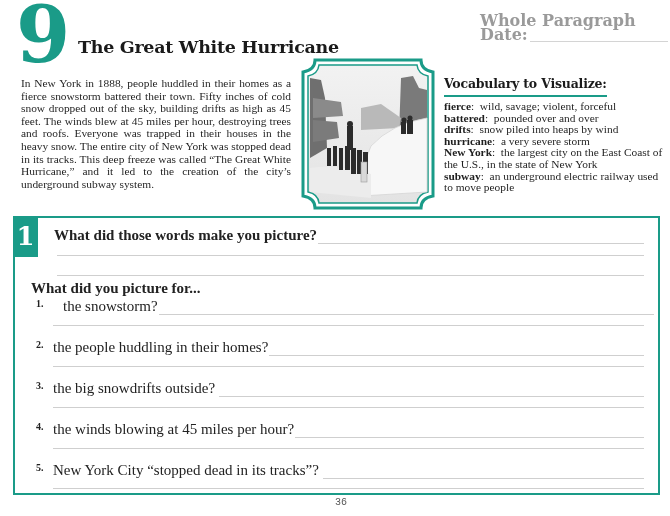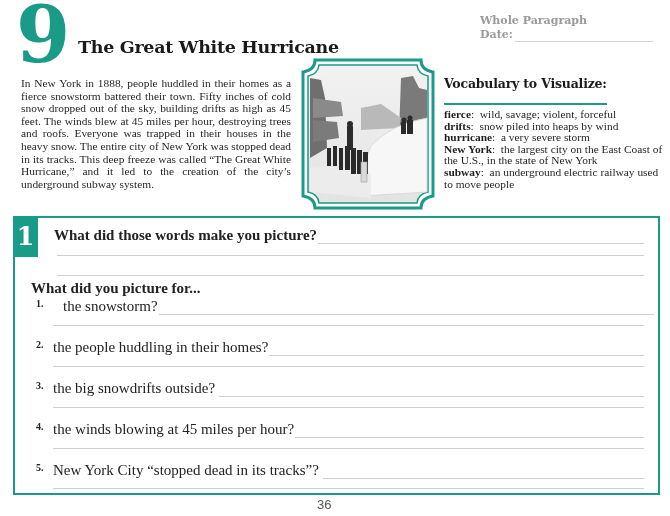--- a/index.html
+++ b/index.html
@@ -2,45 +2,45 @@
 <html><head>
   <meta charset="utf-8">
   <style>
     * { box-sizing: border-box; margin: 0; padding: 0; }
     html, body { width: 670px; height: 516px; background: #ffffff; overflow: hidden; }
     body { position: relative; font-family: "DejaVu Serif", "Liberation Serif", serif; color: #1a1a1a; }
 
     .big-num { position: absolute; left: 16px; top: -4px; font-family: "DejaVu Serif", serif; font-weight: bold; font-size: 78px; line-height: 1; color: #1a9b88; }
     .title { position: absolute; left: 78px; top: 37px; font-family: "DejaVu Serif", serif; font-weight: bold; font-size: 17.5px; color: #1a1a1a; letter-spacing: -0.3px; }
 
-    .meta { position: absolute; left: 480px; top: 14px; font-family: "DejaVu Serif", serif; font-weight: bold; font-size: 11px; color: #9a9a9a; line-height: 14px; }
+    .meta { position: absolute; left: 480px; top: 14px; font-family: "DejaVu Serif", serif; font-weight: bold; font-size: 16px; color: #9a9a9a; line-height: 14px; }
     .meta .date-row { display: flex; align-items: flex-end; }
     .meta .date-line { width: 138px; border-bottom: 1px solid #d4d4d4; margin-left: 2px; height: 11px; }
 
     .story { position: absolute; left: 21px; top: 77px; width: 270px; font-family: "Liberation Serif", serif; font-size: 11.4px; line-height: 12.6px; text-align: justify; color: #1f1f1f; }
 
     .photo-frame { position: absolute; left: 301px; top: 58px; width: 134px; height: 152px; }
     .photo-frame svg { width: 100%; height: 100%; }
 
     .vocab { position: absolute; left: 444px; top: 74px; width: 220px; font-family: "Liberation Serif", serif; }
-    .vocab-title { font-family: "DejaVu Serif", serif; font-weight: bold; font-size: 12.5px; color: #1a1a1a; display: inline-block; border-bottom: 2px solid #1a9b88; padding-bottom: 12px; letter-spacing: -0.2px; }
+    .vocab-title { font-family: "DejaVu Serif", serif; font-weight: bold; font-size: 12.5px; color: #1a1a1a; display: inline-block; border-bottom: 2px solid #1a9b88; padding-bottom: 4px; letter-spacing: -0.2px; }
     .vocab-list { margin-top: 4px; font-size: 11.4px; line-height: 11.6px; color: #1f1f1f; }
     .vocab-list b { font-weight: bold; text-align: right; }
 
     .panel { position: absolute; left: 13px; top: 216px; width: 647px; height: 279px; border: 2px solid #1a9b88; border-left-width: 2px; }
     .panel-badge { position: absolute; left: -2px; top: -2px; width: 25px; height: 41px; background: #1a9b88; color: #ffffff; font-family: "DejaVu Serif", serif; font-weight: bold; font-size: 26px; line-height: 41px; text-align: center; }
 
     .q { position: absolute; font-family: "Liberation Serif", serif; font-size: 15px; color: #222; display: flex; align-items: flex-end; }
     .q .lbl { white-space: nowrap; }
     .q .lbl.bold { font-weight: bold; }
     .q .fill { flex: 1; border-bottom: 1.5px solid #cfcfcf; margin-left: 1px; height: 9px; }
     .line { position: absolute; height: 0; border-top: 1.5px solid #cfcfcf; }
     .num { position: absolute; font-family: "Liberation Serif", serif; font-weight: bold; font-size: 10px; color: #222; }
 
-    .page-num { position: absolute; left: 317px; top: 497px; font-family: Liberation Sans, sans-serif; font-size: 13px; color: #555; }
+    .page-num { position: absolute; left: 335px; top: 497px; font-family: Liberation Mono, monospace; font-size: 10px; color: #555; }
   </style>
 </head>
 <body>
 
 <div class="big-num">9</div>
 <div class="title">The Great White Hurricane</div>
 
 <div class="meta">
   <div>Whole Paragraph</div>
   <div class="date-row">
@@ -89,20 +89,21 @@
       <circle cx="109" cy="60" r="2.5"></circle>
     </g>
     <rect x="60" y="104" width="6" height="20" fill="#d8d8d8" stroke="#9a9a9a" stroke-width="0.6"></rect>
   </svg>
 </div>
 
 <div class="vocab">
   <div class="vocab-title">Vocabulary to Visualize:</div>
   <div class="vocab-list">
     <div><b>fierce</b>:&nbsp; <span>wild, savage; violent, forceful</span></div>
+    <div><b>battered</b>:&nbsp; <span>pounded over and over</span></div>
     <div><b>drifts</b>:&nbsp; <span>snow piled into heaps by wind</span></div>
     <div><b>hurricane</b>:&nbsp; <span>a very severe storm</span></div>
     <div><b>New York</b>:&nbsp; <span>the largest city on the East Coast of the U.S., in the state of New York</span></div>
     <div><b>subway</b>:&nbsp; <span>an underground electric railway used to move people</span></div>
   </div>
 </div>
 
 <div class="panel">
   <div class="panel-badge">1</div>
 

